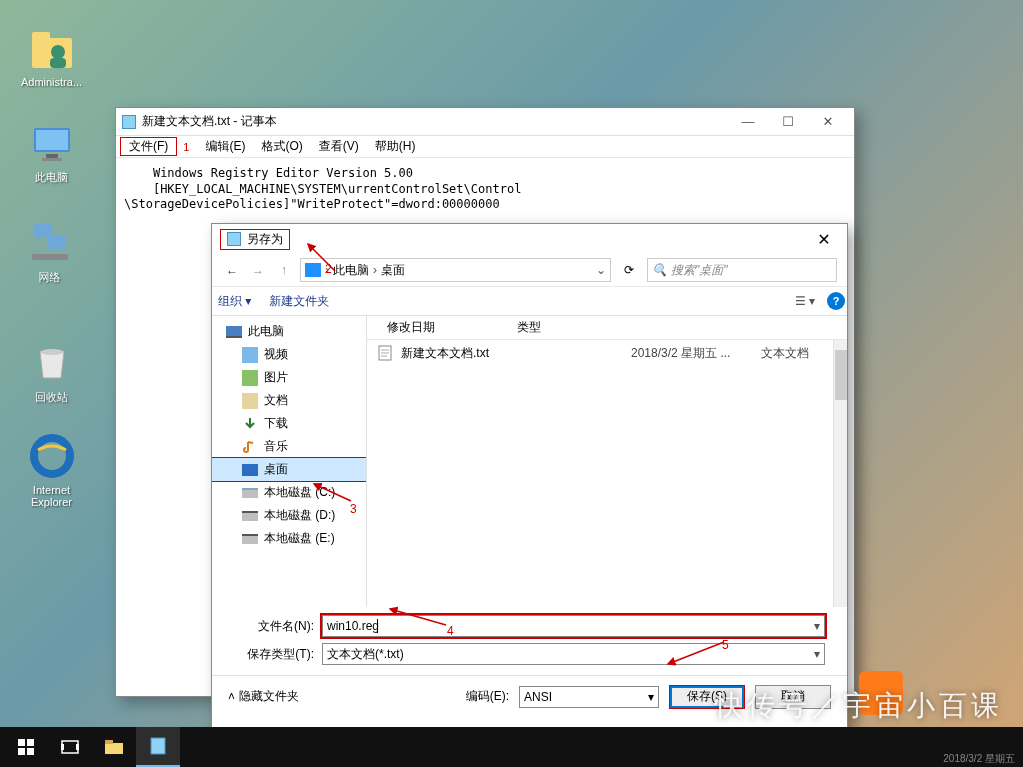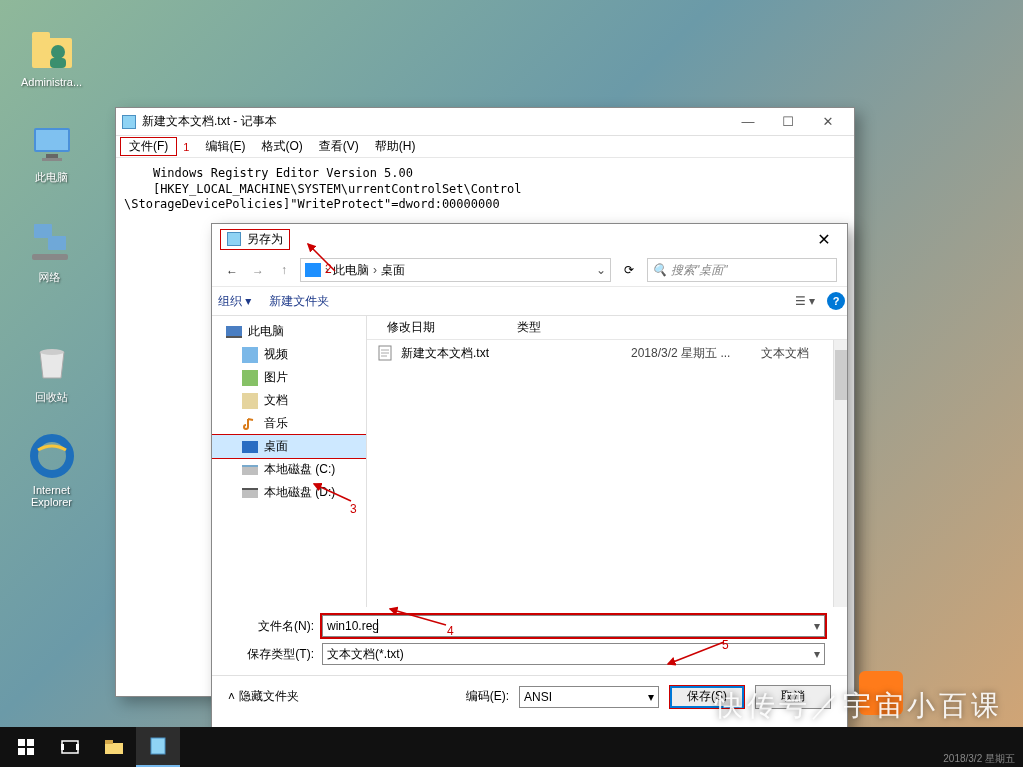--- a/index.html
+++ b/index.html
@@ -239,39 +239,51 @@
         </div>
       <div class="tree-item">
           <span class="ticn pic"></span>
           <span>图片</span>
         </div>
       <div class="tree-item">
           <span class="ticn doc"></span>
           <span>文档</span>
         </div>
       <div class="tree-item">
+          <span class="ticn dl">
+            <svg width="14" height="14" viewBox="0 0 14 14">
+              <path d="M7 1 L7 9 M3 6 L7 10 L11 6" stroke="currentColor" stroke-width="2" fill="none"></path>
+            </svg>
+          </span>
+          <span>下载</span>
+        </div>
+      <div class="tree-item">
           <span class="ticn music">
             <svg width="14" height="14" viewBox="0 0 14 14">
               <path d="M5 2 L5 10 A2 2 0 1 1 3 8" stroke="currentColor" stroke-width="2" fill="none"></path>
               <path d="M5 2 L10 3" stroke="currentColor" stroke-width="2"></path>
             </svg>
           </span>
           <span>音乐</span>
         </div>
       <div class="tree-item selected box">
           <span class="ticn desktop"></span>
           <span>桌面</span>
         </div>
       <div class="tree-item">
           <span class="ticn drive"></span>
           <span>本地磁盘 (C:)</span>
         </div>
       <div class="tree-item">
           <span class="ticn drive dark"></span>
           <span>本地磁盘 (D:)</span>
+        </div>
+      <div class="tree-item">
+          <span class="ticn drive dark"></span>
+          <span>本地磁盘 (E:)</span>
         </div>
     </div>
 
     <svg class="arrow" style="left:94px;top:252px" width="50" height="30">
         <line x1="45" y1="25" x2="8" y2="8" stroke="#cc0000" stroke-width="1.5" marker-end="url(#ah)"></line>
       </svg>
     <span class="rednum" style="left:138px;top:278px">3</span>
 
     <div class="filepane">
       <div class="headers">

